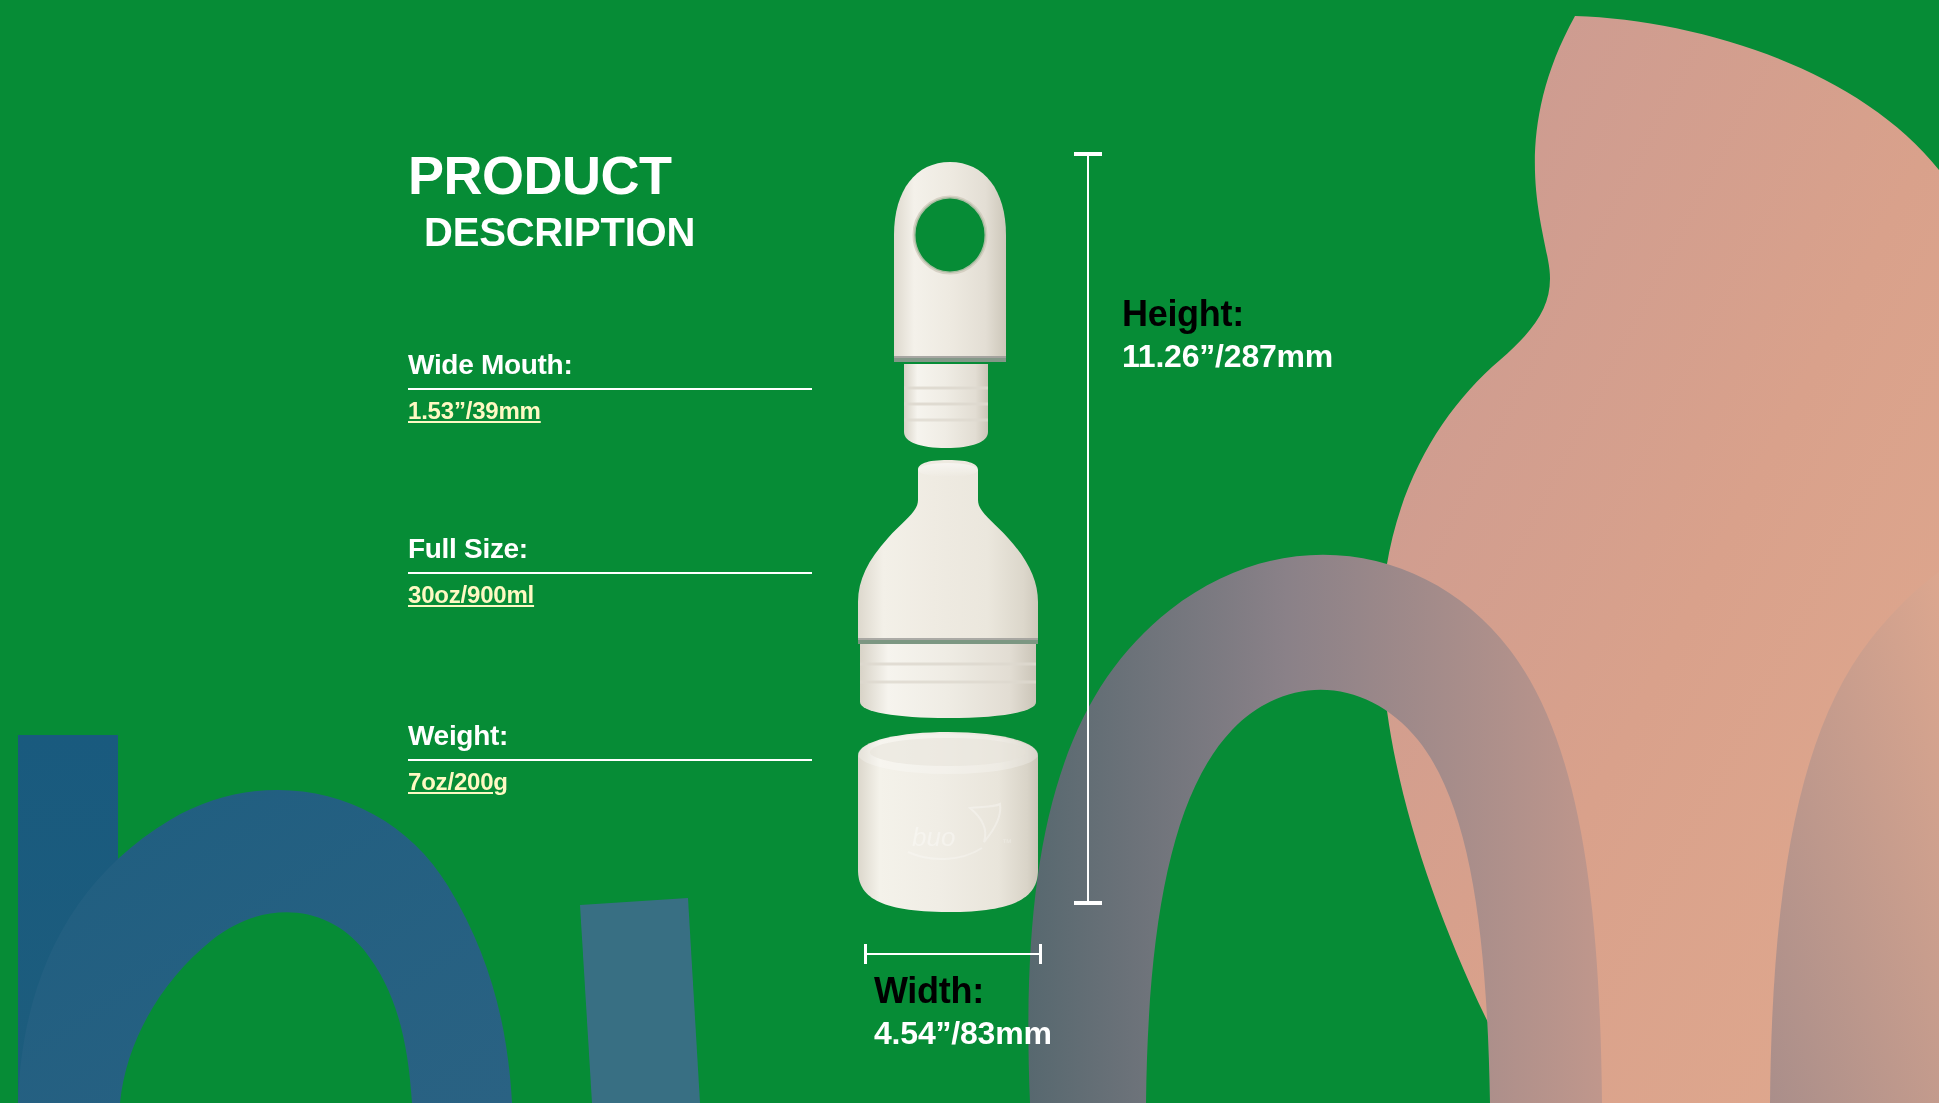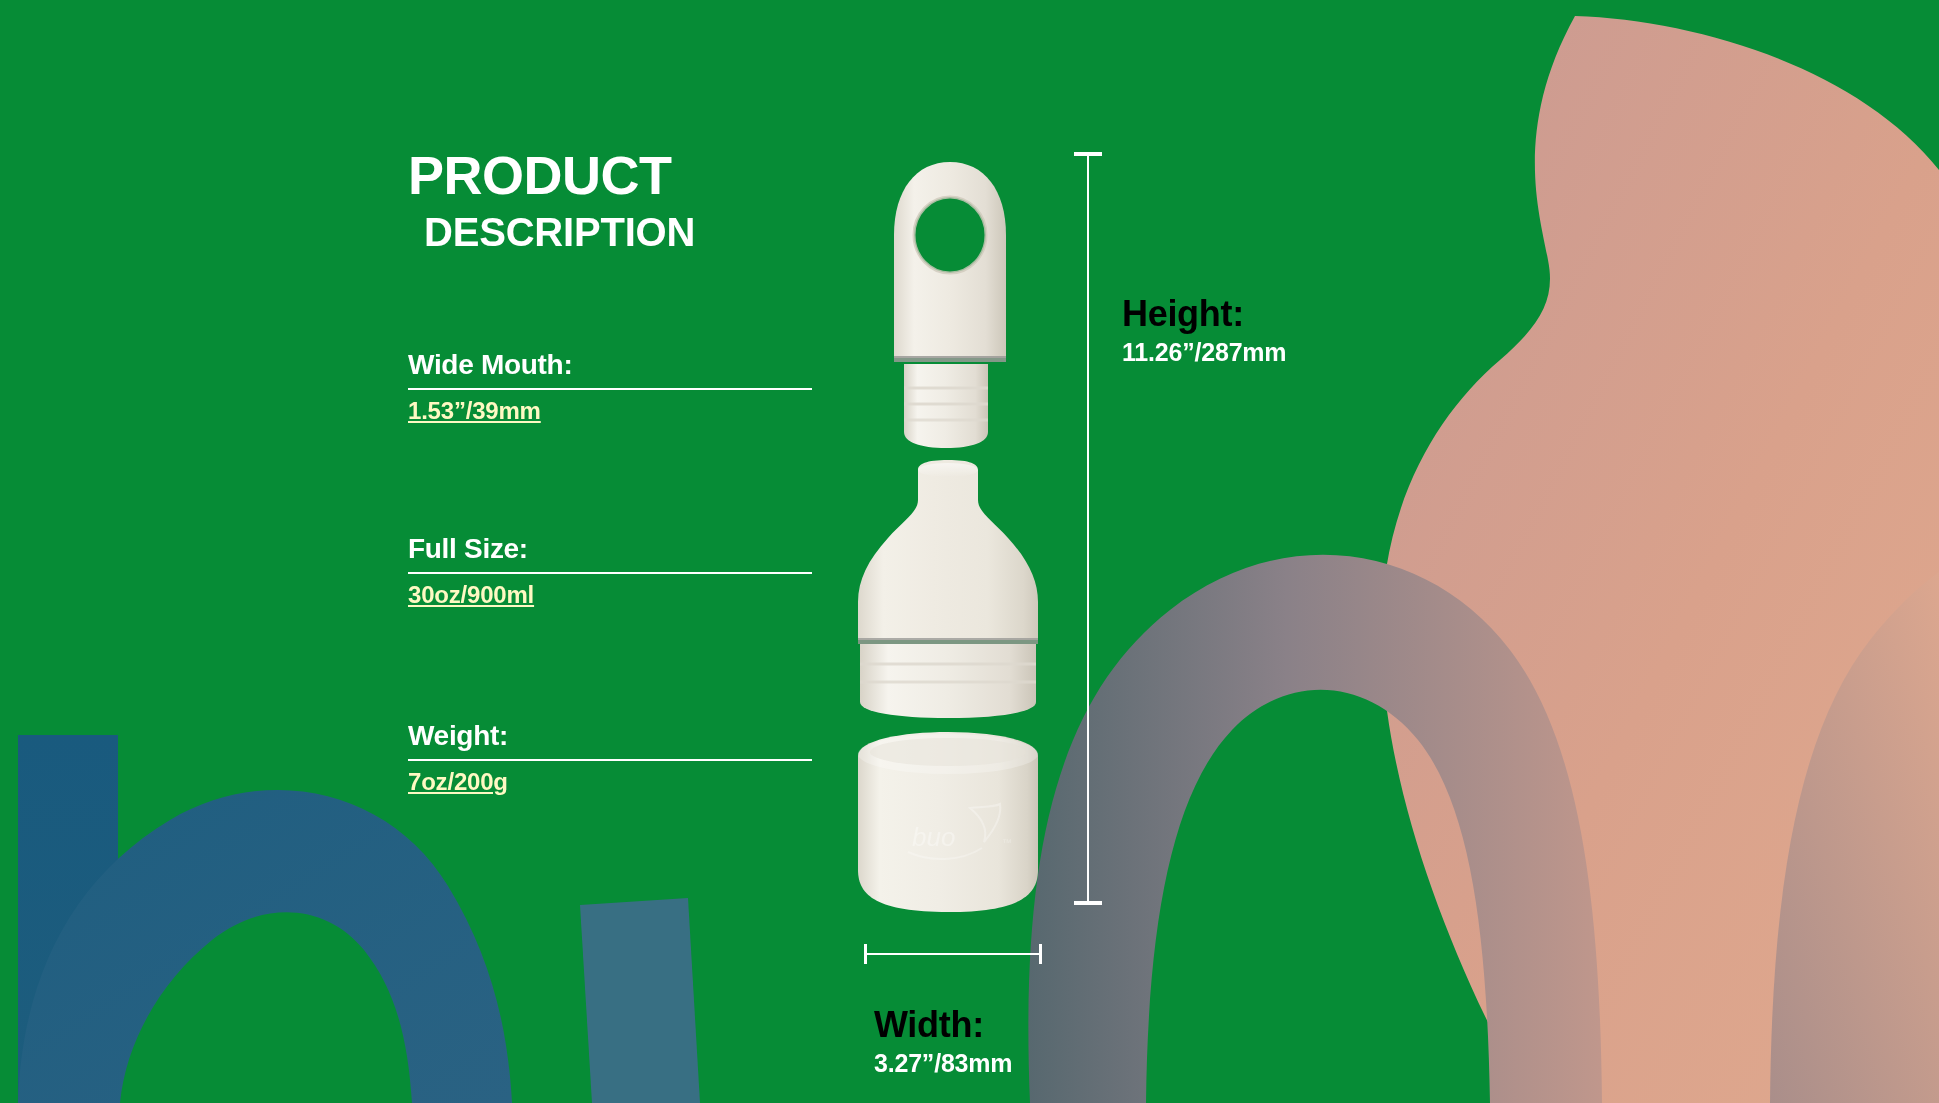--- a/index.html
+++ b/index.html
@@ -67,28 +67,28 @@
   #width-dim {
     position:absolute; left:864px; top:953px;
     width:178px; height:2px; background:#ffffff;
   }
   #width-cap-left, #width-cap-right {
     position:absolute; top:-9px; width:3px; height:20px; background:#ffffff;
   }
   #width-cap-left  { left:0; }
   #width-cap-right { right:0; }
 
-  #width-text { position:absolute; left:874px; top:1004px; }
+  #width-text { position:absolute; left:874px; top:970px; }
 
   .dim-label {
     font-size:36px; font-weight:bold; color:#000000;
     line-height:1.15; letter-spacing:-0.3px;
   }
   .dim-value {
-    font-size:25px; font-weight:bold; color:#ffffff;
+    font-size:32px; font-weight:bold; color:#ffffff;
     letter-spacing:-0.2px; margin-top:4px;
   }
 </style>
 </head>
 <body>
 
 <div id="stage">
 
   <svg id="deco-svg" viewBox="0 0 1939 1103" preserveAspectRatio="none">
     <defs>
@@ -305,16 +305,16 @@
     <div class="dim-label">Height:</div>
     <div class="dim-value">11.26”/287mm</div>
   </div>
 
   <div id="width-dim">
     <div id="width-cap-left"></div>
     <div id="width-cap-right"></div>
   </div>
   <div id="width-text">
     <div class="dim-label">Width:</div>
-    <div class="dim-value">3.27”/83mm</div>
+    <div class="dim-value">4.54”/83mm</div>
   </div>
 
 </div>
 
 </body></html>

